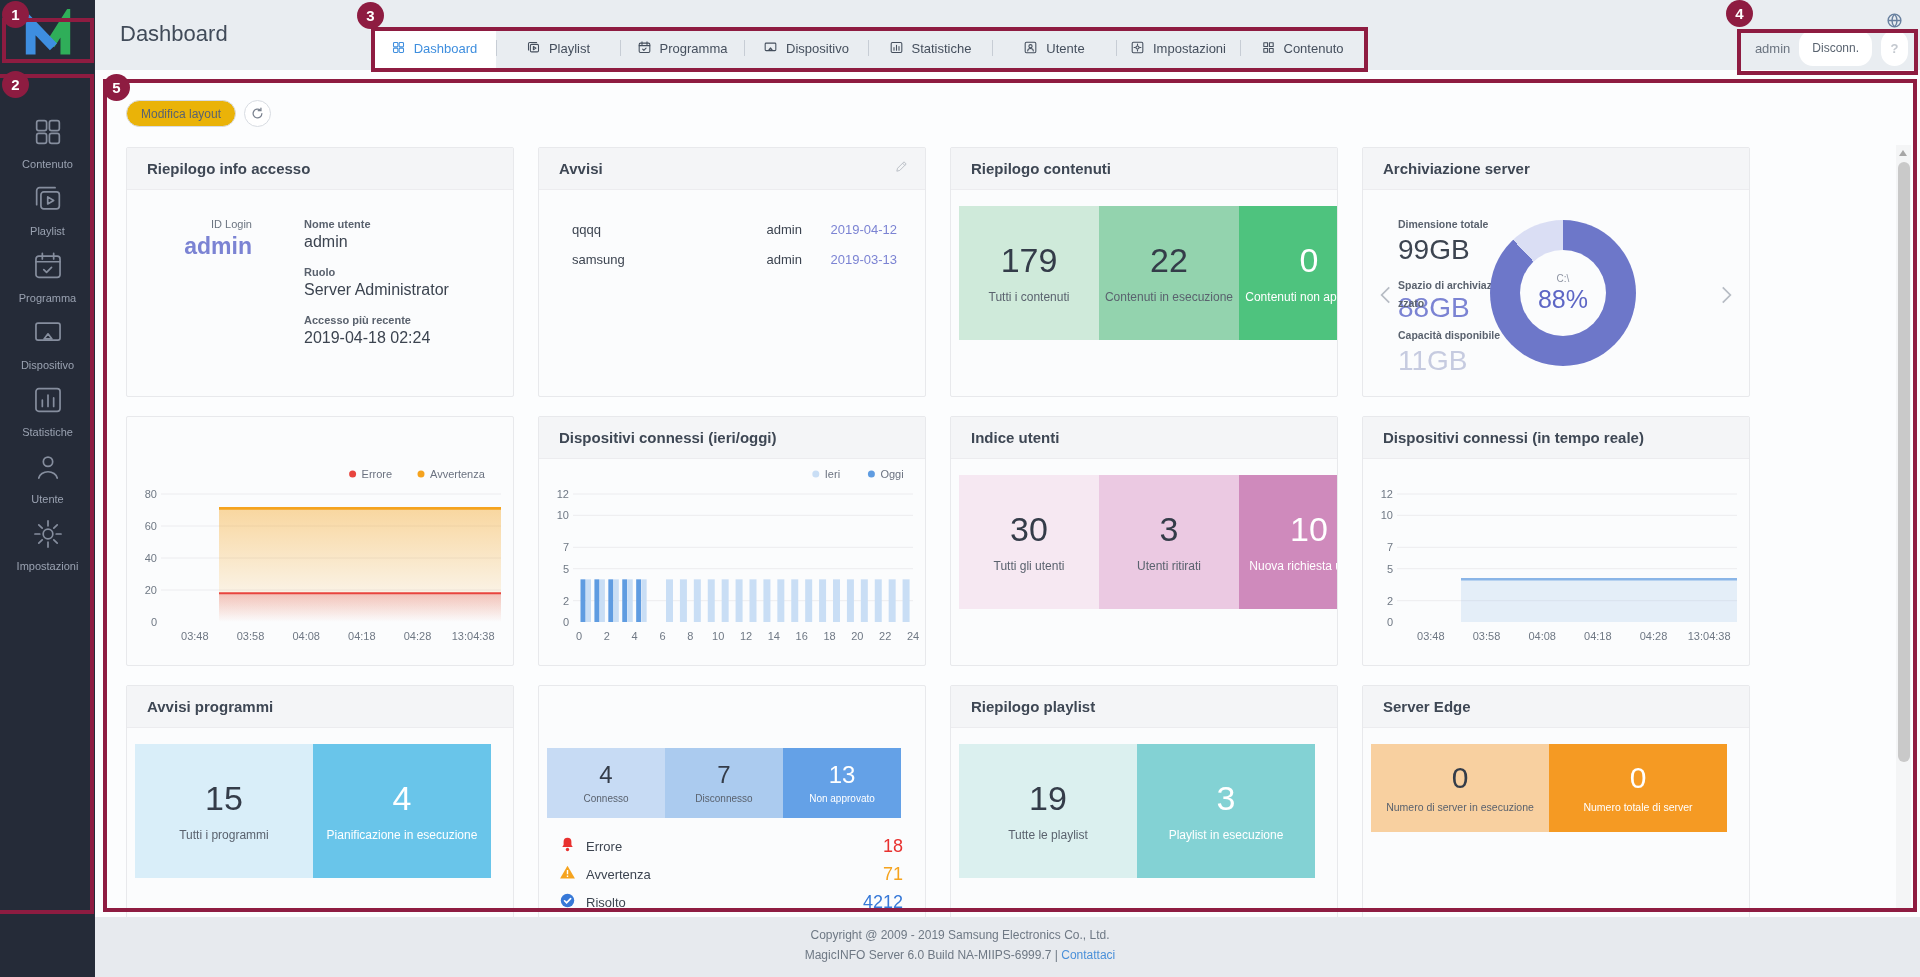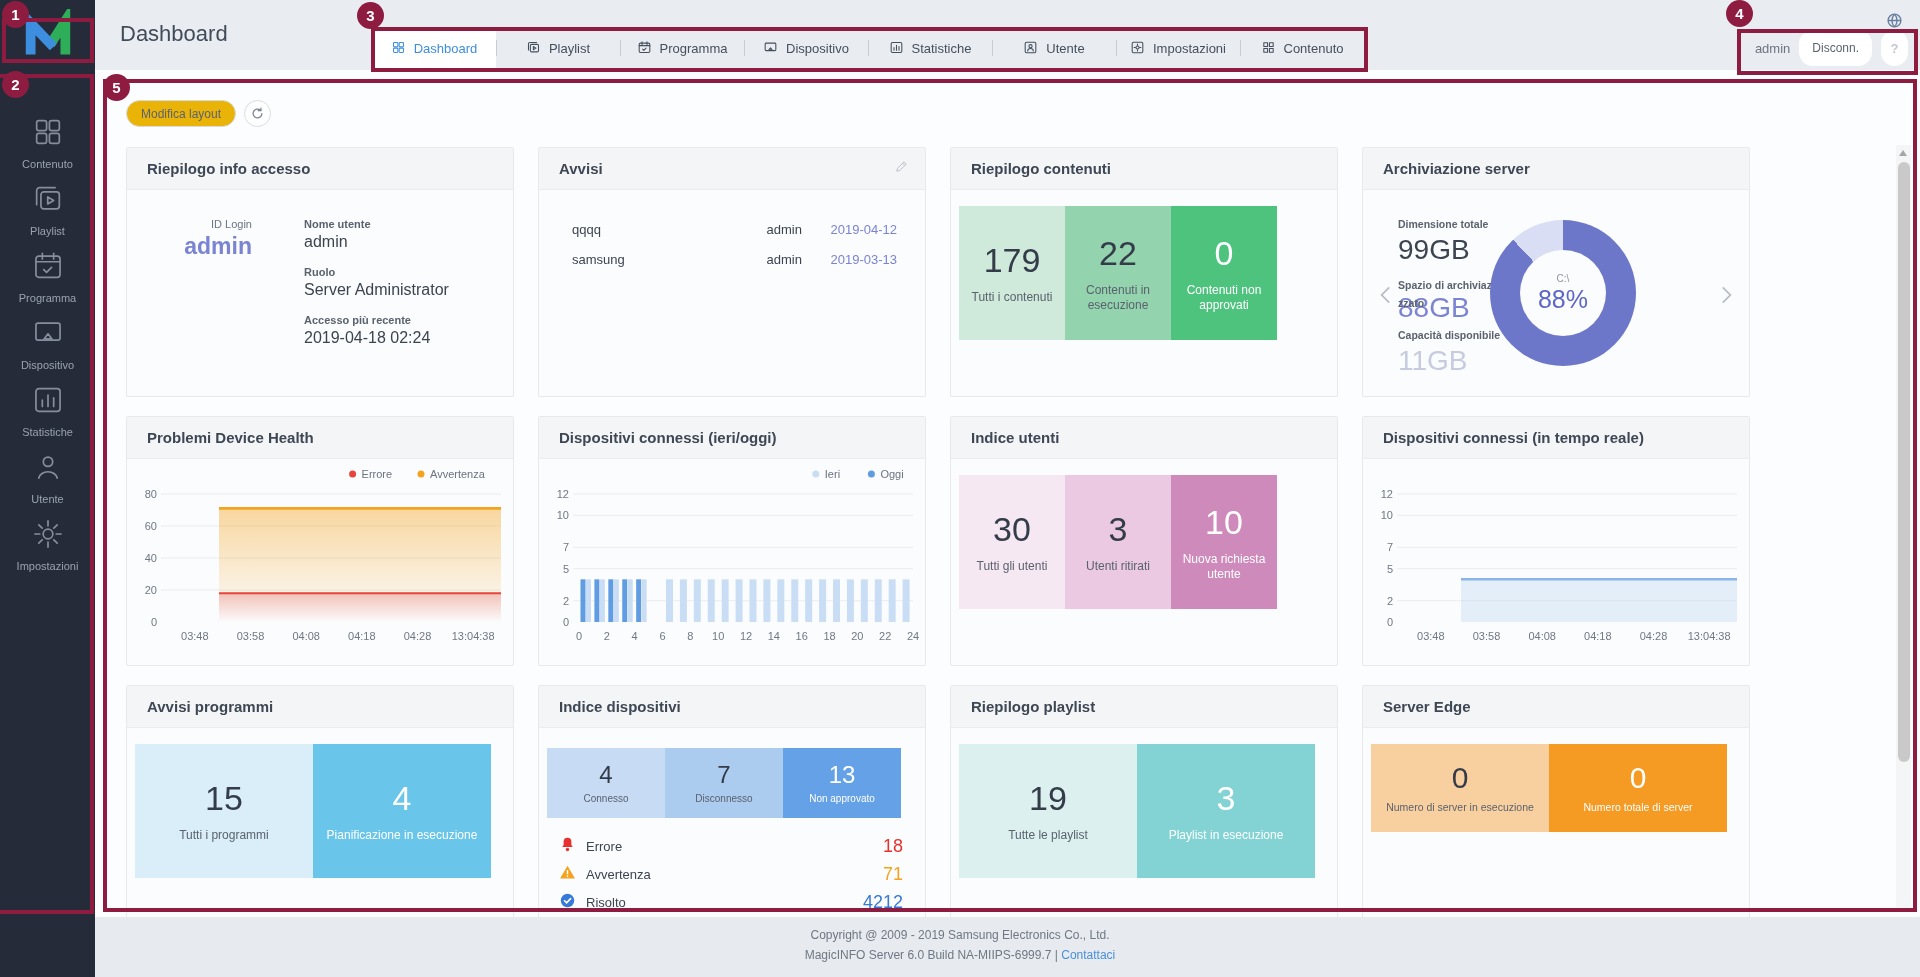--- a/index.html
+++ b/index.html
@@ -48,21 +48,21 @@
   .card-h .ttl { font-size:15px; font-weight:700; color:#3e4754; }
   .card-h .edit { margin-left:auto; color:#bcc1c8; cursor:pointer; }
   .card-b { position:absolute; left:0; top:42px; right:0; bottom:0; }
 
   
   .tiles { position:absolute; left:8px; top:16px; display:flex; }
   .tile { display:flex; flex-direction:column; align-items:center; justify-content:center; gap:10px; cursor:pointer; }
   .tnum { font-size:34px; color:#343c49; }
   .tlabel { font-size:12px; color:#5a626e; text-align:center; line-height:1.25; padding:0 5px; }
   .tile.light .tnum, .tile.light .tlabel { color:#ffffff; }
-  .tiles-3 .tile { width:106px; height:134px; }
+  .tiles-3 .tile { width:140px; height:134px; }
   .tiles-2 .tile { width:178px; height:134px; }
   #t-device.tiles { top:20px; }
   #t-device .tile { width:118px; height:70px; gap:4px; }
   #t-device .tnum { font-size:24px; }
   #t-device .tlabel { font-size:10px; }
   #t-edge .tile { width:178px; height:88px; gap:6px; }
   #t-edge .tnum { font-size:30px; }
   #t-edge .tlabel { font-size:10.5px; }
 
   
@@ -397,23 +397,20 @@
         <div class="donut" id="storage-donut" style="background: conic-gradient(rgb(109, 119, 201) 0deg, rgb(109, 119, 201) 316.8deg, rgb(218, 222, 244) 316.8deg, rgb(218, 222, 244) 360deg);">
           <div class="donut-hole">
             <div class="dl">C:\</div>
             <div class="dv">88%</div>
           </div>
         </div>
       </div>
     </section>
 
     <section class="card">
-      <div class="card-h">
-          <span class="ttl">Problemi Device Health</span>
-        </div>
       <div class="card-b">
           <div class="chart" id="chart-health">
             <svg width="386" height="205" viewBox="0 0 386 205">
               <defs>
                 <linearGradient id="gO" x1="0" y1="0" x2="0" y2="1">
                   <stop offset="0" stop-color="#f5a31e" stop-opacity="0.42"></stop>
                   <stop offset="1" stop-color="#f5a31e" stop-opacity="0"></stop>
                 </linearGradient>
                 <linearGradient id="gR" x1="0" y1="0" x2="0" y2="1">
                   <stop offset="0" stop-color="#e05150" stop-opacity="0.3"></stop>
@@ -581,23 +578,20 @@
             </div>
             <div class="tile light" style="background:#69c5ea">
               <div class="tnum">4</div>
               <div class="tlabel">Pianificazione in esecuzione</div>
             </div>
           </div>
         </div>
     </section>
 
     <section class="card">
-      <div class="card-h">
-          <span class="ttl">Indice dispositivi</span>
-        </div>
       <div class="card-b">
         <div class="tiles tiles-3" id="t-device">
             <div class="tile" style="background:#c7dbf4">
               <div class="tnum">4</div>
               <div class="tlabel">Connesso</div>
             </div>
             <div class="tile" style="background:#abcbef">
               <div class="tnum">7</div>
               <div class="tlabel">Disconnesso</div>
             </div>

